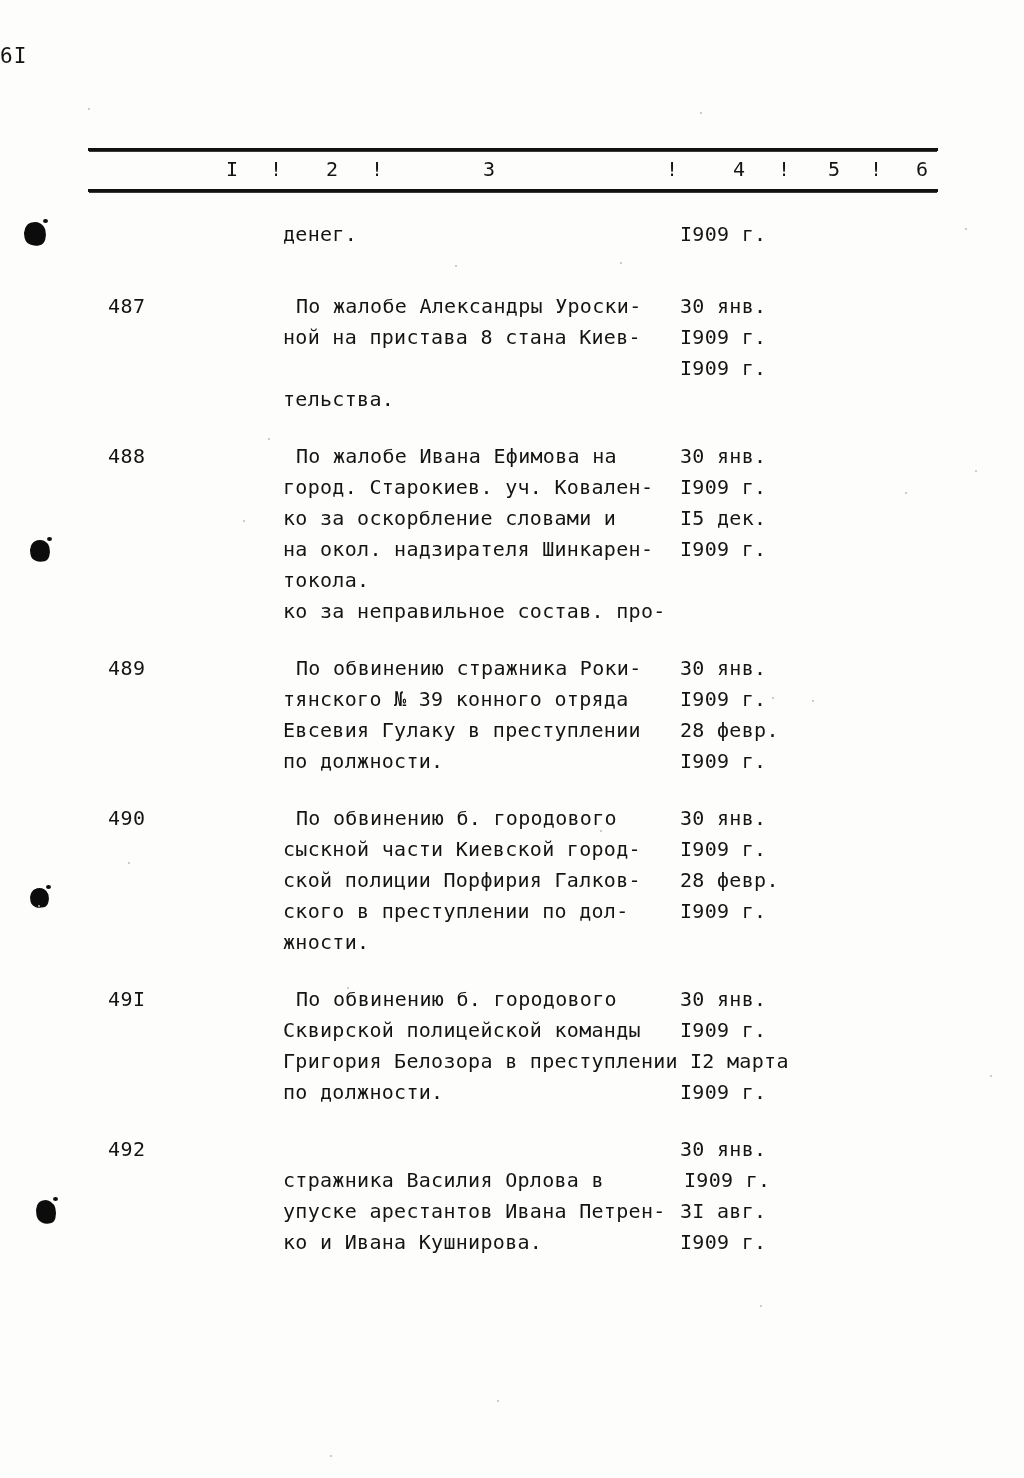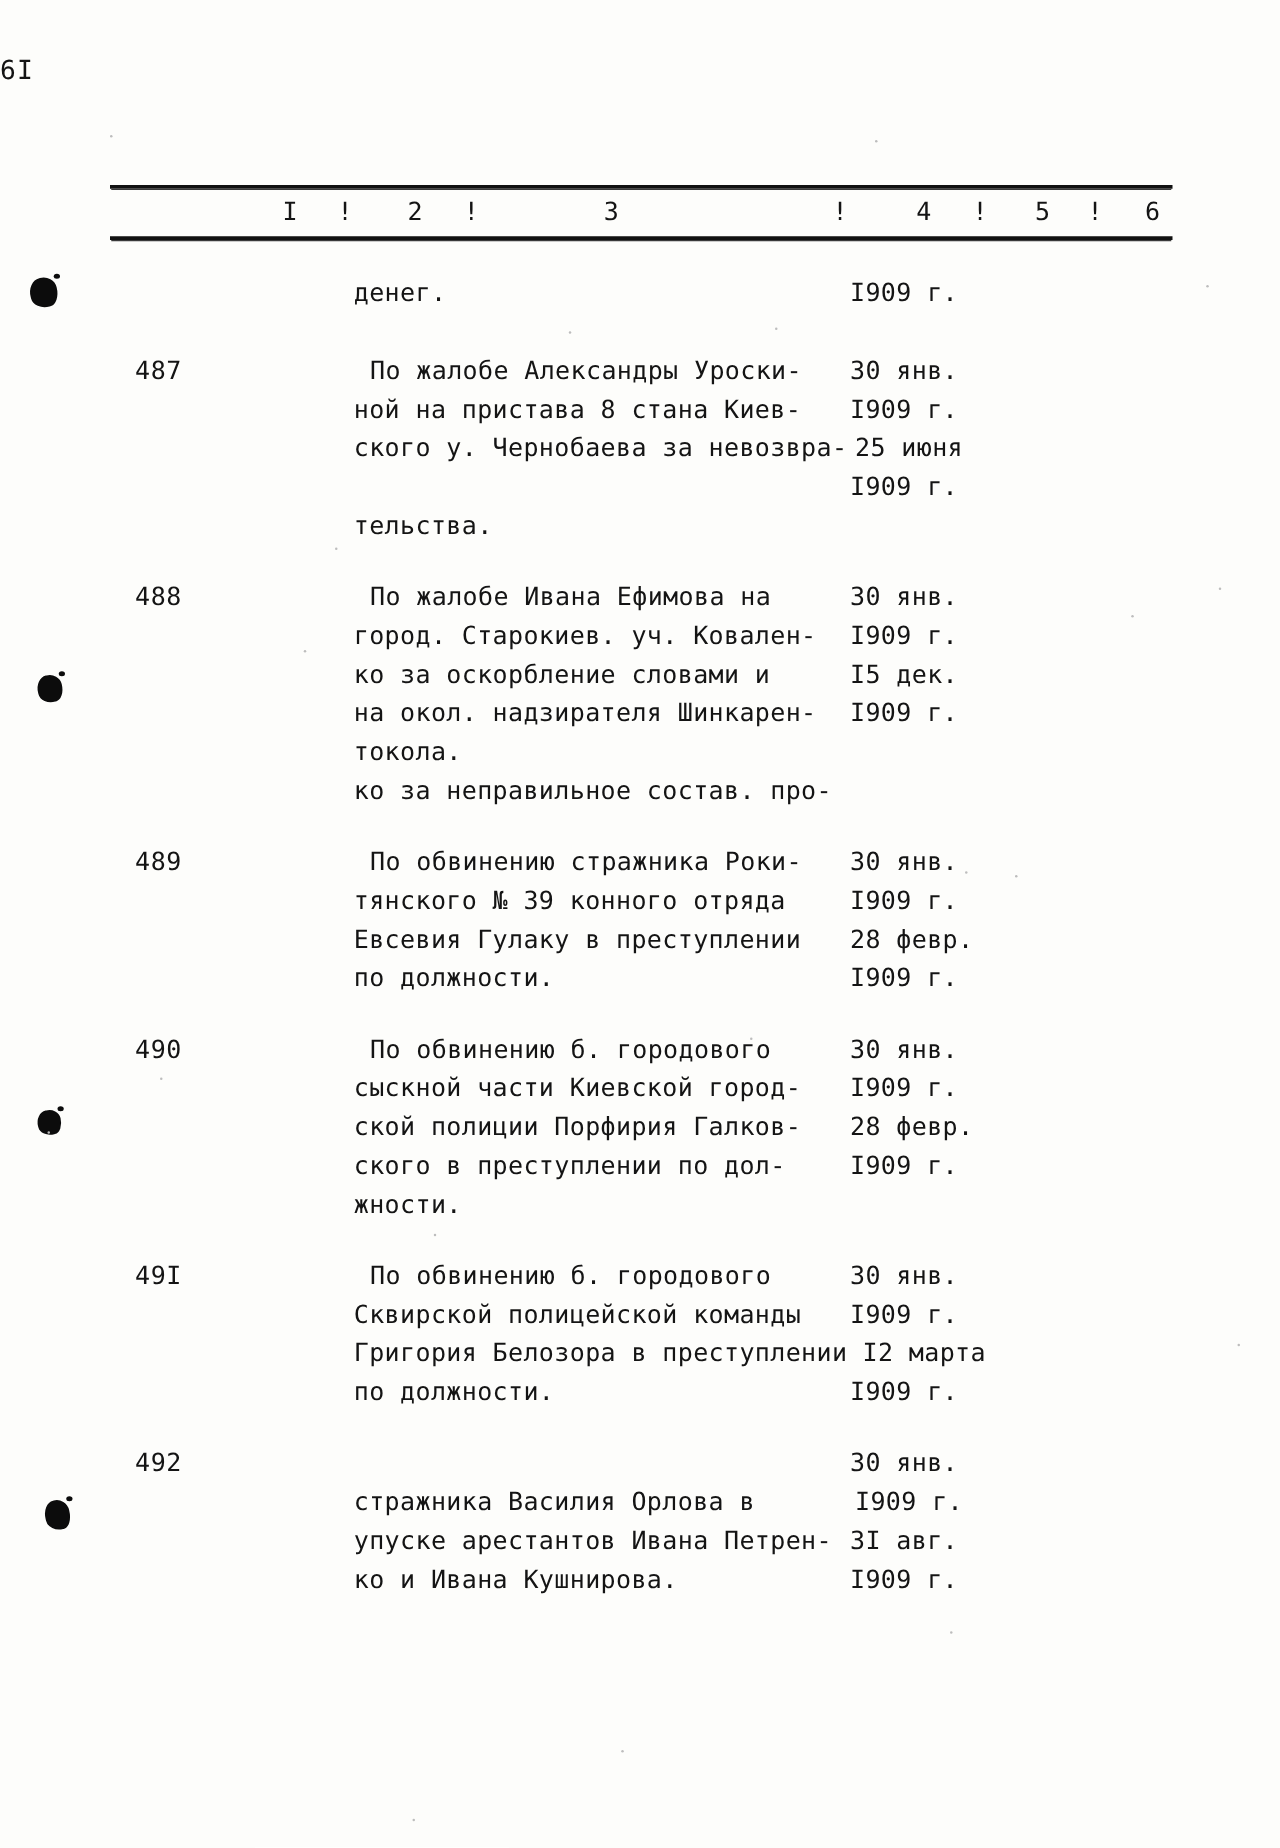--- a/index.html
+++ b/index.html
@@ -63,21 +63,21 @@
     left: 0;
     top: 222px;
     width: 928px;
     height: 34px;
   }
 
   
   .entries {
     position: absolute;
     left: 0;
-    top: 284px;
+    top: 294px;
     width: 840px;
   }
   .entry {
     position: relative;
     margin-bottom: 26px;
   }
   .row {
     position: relative;
     height: 31px;
     white-space: pre;
@@ -153,21 +153,20 @@
 
   <div class="contline">
     <span class="desc" style="left: 283px;">денег.</span>
     <span class="date" style="left: 680px;">I909 г.</span>
   </div>
 
   <div class="entries">
       <div class="entry">
         <div class="row"><span class="num">487</span><span class="desc indent">По жалобе Александры Уроски-</span><span class="date" style="left: 680px;">30 янв.</span></div>
         <div class="row"><span class="desc">ной на пристава 8 стана Киев-</span><span class="date" style="left: 680px;">I909 г.</span></div>
-        <div class="row"><span class="desc">ского у. Чернобаева за невозвра-</span><span class="date" style="left: 684px;">25 июня</span></div>
         <div class="row"><span class="date" style="left: 680px;">I909 г.</span></div>
         <div class="row"><span class="desc">тельства.</span></div>
       </div>
       <div class="entry">
         <div class="row"><span class="num">488</span><span class="desc indent">По жалобе Ивана Ефимова на</span><span class="date" style="left: 680px;">30 янв.</span></div>
         <div class="row"><span class="desc">город. Старокиев. уч. Ковален-</span><span class="date" style="left: 680px;">I909 г.</span></div>
         <div class="row"><span class="desc">ко за оскорбление словами и</span><span class="date" style="left: 680px;">I5 дек.</span></div>
         <div class="row"><span class="desc">на окол. надзирателя Шинкарен-</span><span class="date" style="left: 680px;">I909 г.</span></div>
         <div class="row"><span class="desc">токола.</span></div>
         <div class="row"><span class="desc">ко за неправильное состав. про-</span></div>

